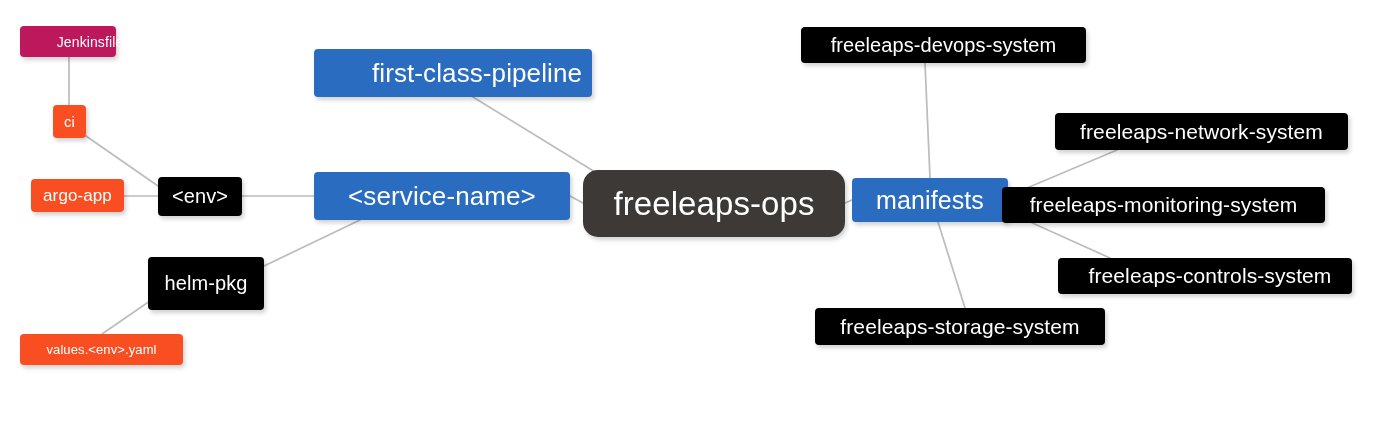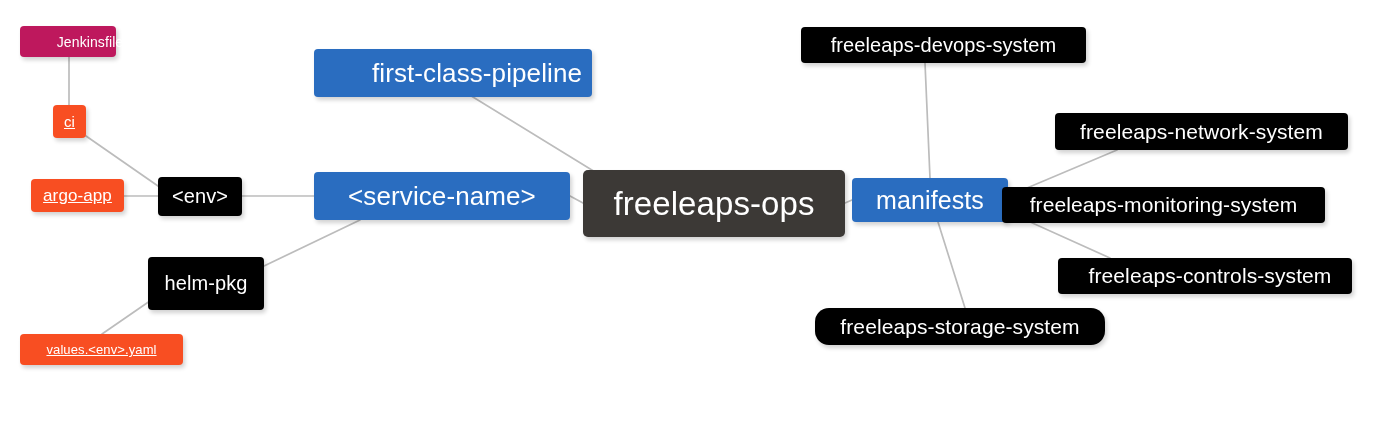--- a/index.html
+++ b/index.html
@@ -34,25 +34,25 @@
     display: flex;
     align-items: center;
     justify-content: center;
     border-radius: 4px;
     color: #ffffff;
     white-space: nowrap;
     letter-spacing: 0.1px;
     box-shadow: 2px 3px 4px rgba(0,0,0,0.18);
     -webkit-font-smoothing: antialiased;
   }
-  .lvl-root   { background: #3c3936; font-size: 33px; border-radius: 5px; }
+  .lvl-root   { background: #3c3936; font-size: 33px; border-radius: 15px; }
   .lvl-blue   { background: #2a6dc0; }
   .lvl-green  { background: #000000; }
   .lvl-orange { background: #be185d; padding-left: 44px; }
-  .lvl-red    { background: #f84e22; text-decoration: underline; }
+  .lvl-red    { background: #f84e22; }
 </style>
 </head>
 <body>
 
 <div id="mindmap">
   <svg id="edges" viewBox="0 0 1390 421" width="1390" height="421" aria-hidden="true">
       <line x1="583" y1="203" x2="570" y2="196" stroke="#bcbcbc" stroke-width="1.7" stroke-linecap="round"></line>
       <line x1="600" y1="175" x2="455" y2="86" stroke="#bcbcbc" stroke-width="1.7" stroke-linecap="round"></line>
       <line x1="845" y1="203" x2="852" y2="200" stroke="#bcbcbc" stroke-width="1.7" stroke-linecap="round"></line>
       <line x1="314" y1="196" x2="242" y2="196" stroke="#bcbcbc" stroke-width="1.7" stroke-linecap="round"></line>
@@ -75,15 +75,15 @@
       <div class="node lvl-green" style="left: 158px; top: 177px; width: 84px; height: 39px; font-size: 20px;">&lt;env&gt;</div>
       <div class="node lvl-green" style="left: 148px; top: 257px; width: 116px; height: 53px; font-size: 20px;">helm-pkg</div>
       <div class="node lvl-red" style="left: 53px; top: 105px; width: 33px; height: 33px; font-size: 15px;">ci</div>
       <div class="node lvl-orange" style="left: 20px; top: 26px; width: 96px; height: 31px; font-size: 14px;">Jenkinsfile</div>
       <div class="node lvl-red" style="left: 31px; top: 179px; width: 93px; height: 33px; font-size: 17px;">argo-app</div>
       <div class="node lvl-red" style="left: 20px; top: 334px; width: 163px; height: 31px; font-size: 13px;">values.&lt;env&gt;.yaml</div>
       <div class="node lvl-green" style="left: 801px; top: 27px; width: 285px; height: 36px; font-size: 20px;">freeleaps-devops-system</div>
       <div class="node lvl-green" style="left: 1055px; top: 113px; width: 293px; height: 37px; font-size: 21px;">freeleaps-network-system</div>
       <div class="node lvl-green" style="left: 1002px; top: 187px; width: 323px; height: 36px; font-size: 21px;">freeleaps-monitoring-system</div>
       <div class="node lvl-green" style="left: 1058px; top: 258px; width: 294px; height: 36px; font-size: 21px; padding-left: 10px;">freeleaps-controls-system</div>
-      <div class="node lvl-green" style="left: 815px; top: 308px; width: 290px; height: 37px; font-size: 21px; border-radius: 14px;">freeleaps-storage-system</div>
+      <div class="node lvl-green" style="left: 815px; top: 308px; width: 290px; height: 37px; font-size: 21px;">freeleaps-storage-system</div>
     </div>
 </div>
 
 </body></html>

